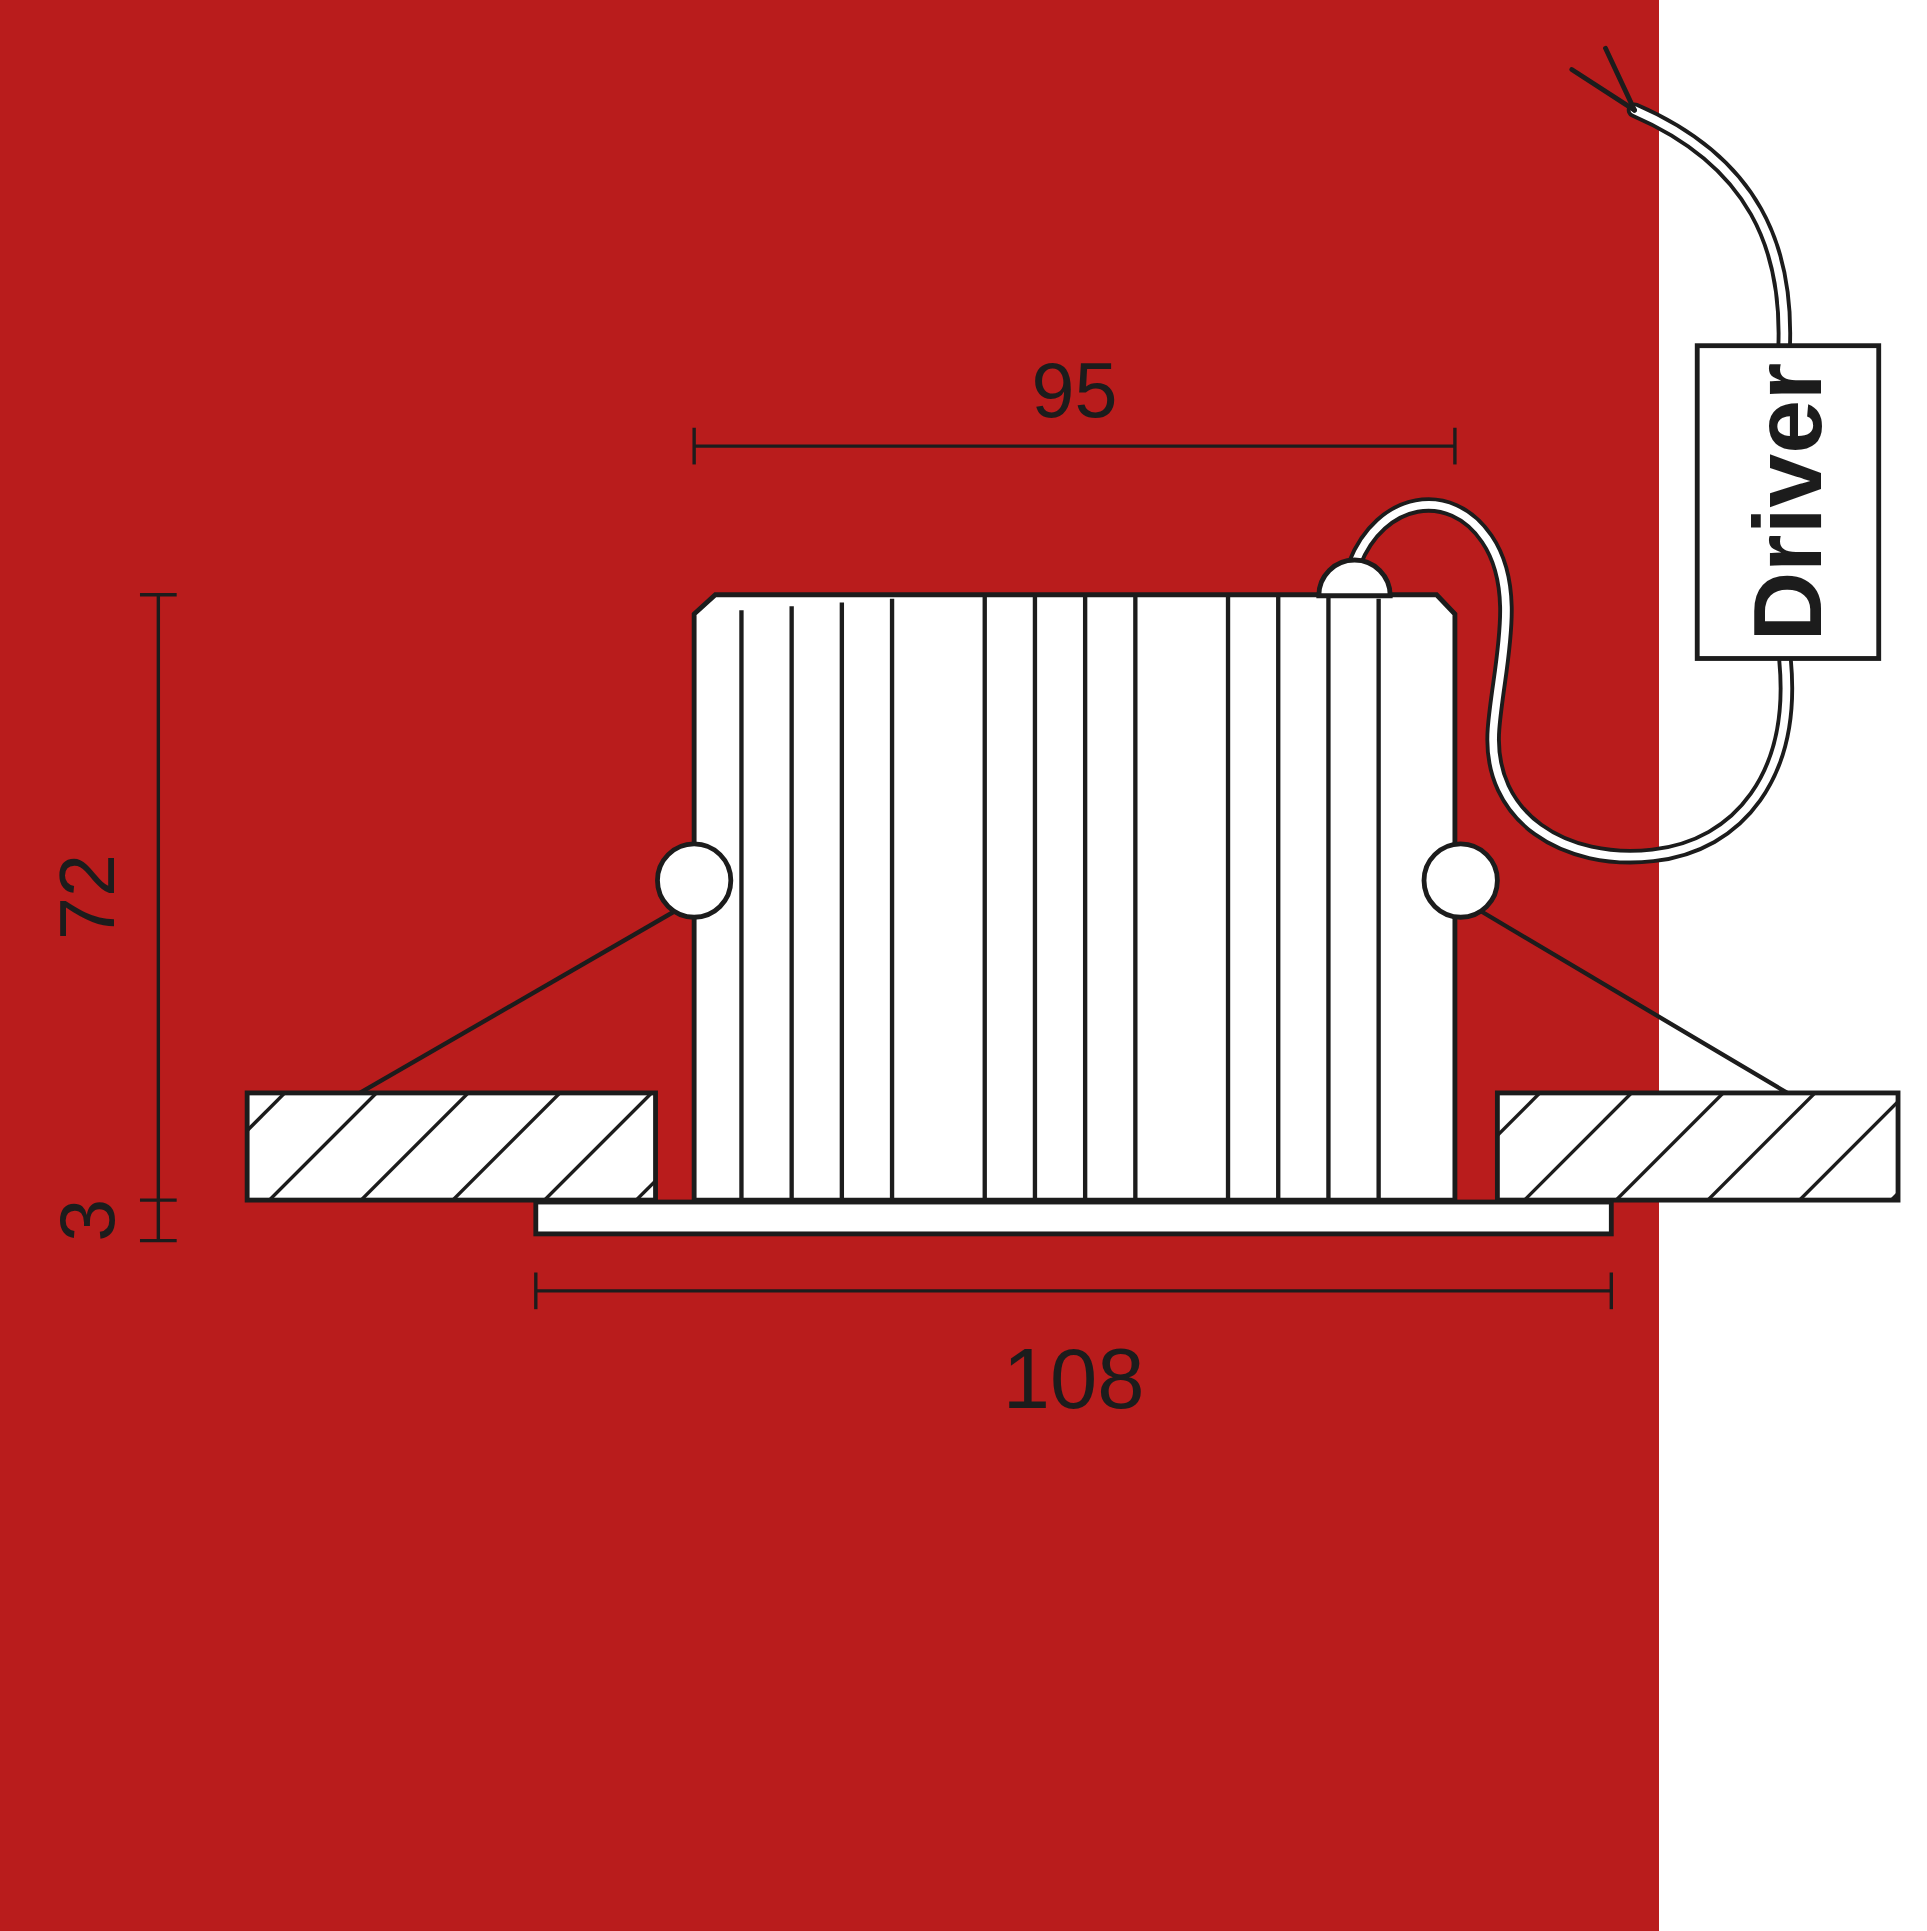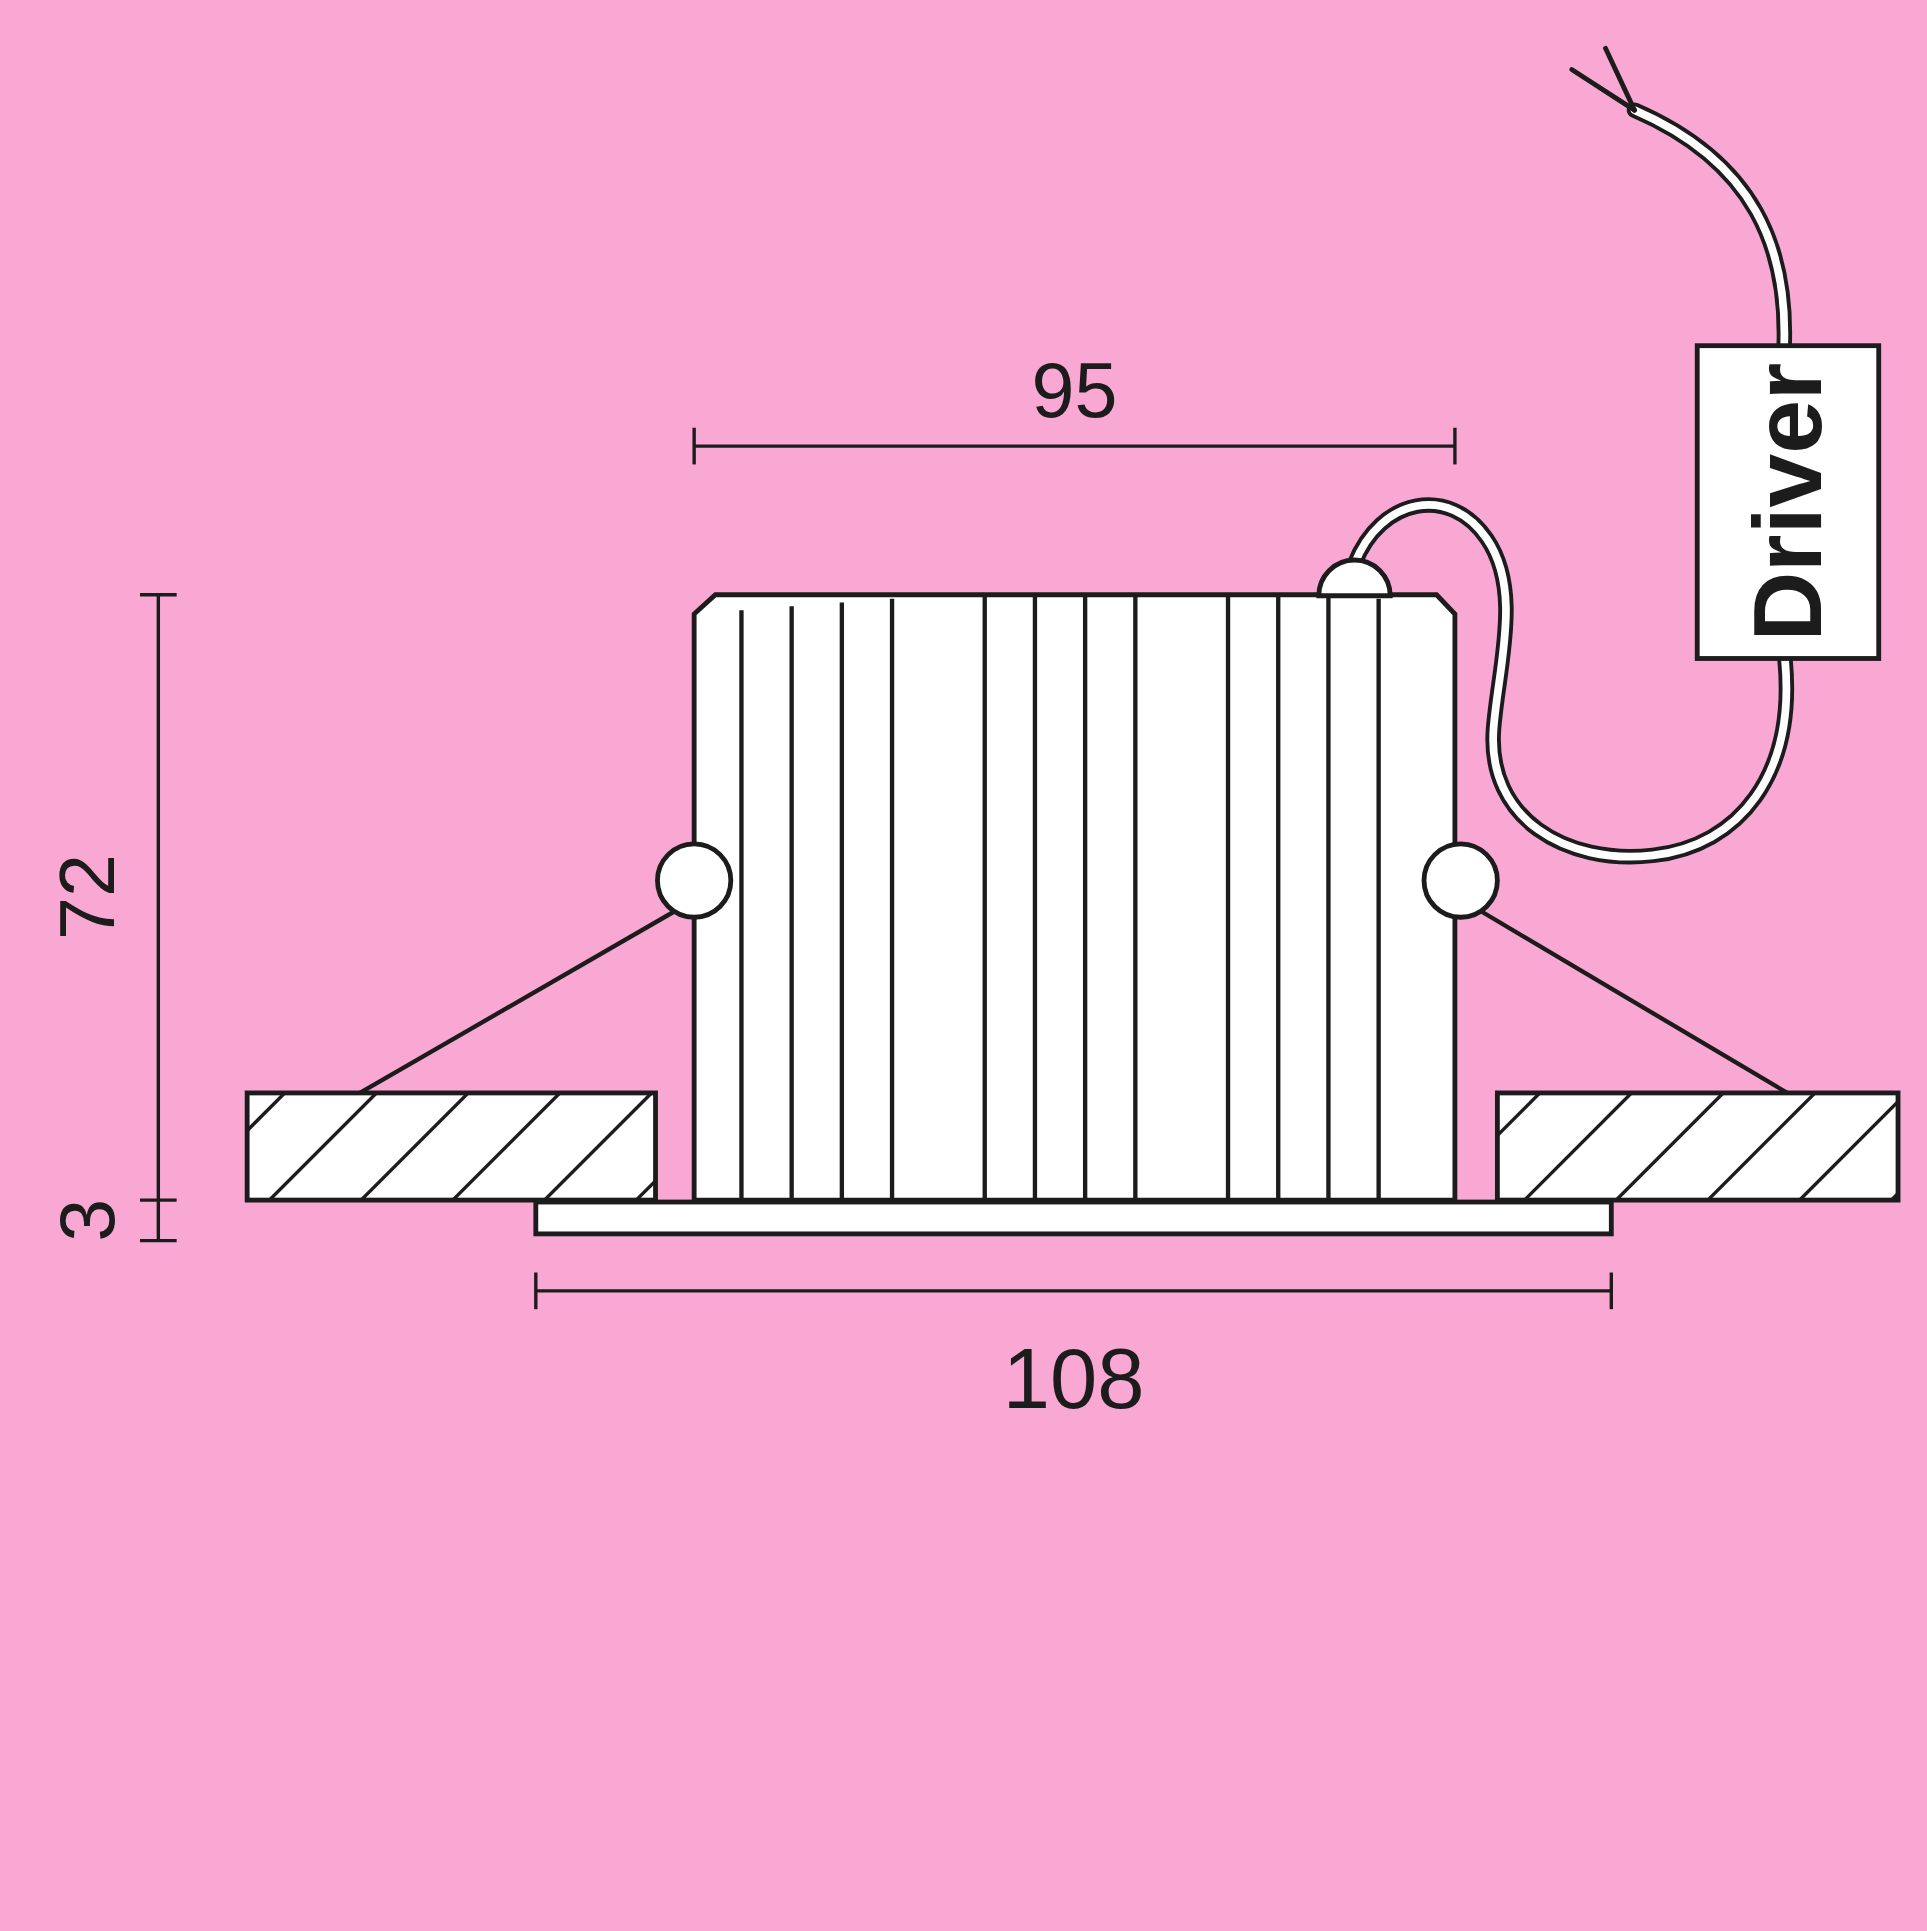--- a/index.html
+++ b/index.html
@@ -1,24 +1,24 @@
 <!DOCTYPE html>
 <html><head>
 <meta charset="utf-8">
 <style>
   html, body {
     margin: 0;
     padding: 0;
     background: #ffffff;
   }
   .stage {
-    width: 1927px;
+    width: 1659px;
     height: 1931px;
     position: relative;
-    background: #f9a8d4;
+    background: #b91c1c;
     font-family: "Liberation Sans", sans-serif;
   }
   svg { display: block; }
   .outline   { fill: #ffffff; stroke: #1c1c1c; stroke-width: 5; }
   .thinline  { fill: none;    stroke: #1c1c1c; stroke-width: 4.5; }
   .dimline   { fill: none;    stroke: #1c1c1c; stroke-width: 3.5; }
   .hatch     { fill: none;    stroke: #1c1c1c; stroke-width: 3.5; }
   .cable-out { fill: none;    stroke: #1c1c1c; stroke-width: 16; stroke-linecap: round; }
   .cable-in  { fill: none;    stroke: #ffffff; stroke-width: 8;  stroke-linecap: round; }
   .strand    { fill: none;    stroke: #1c1c1c; stroke-width: 5;  stroke-linecap: round; }

